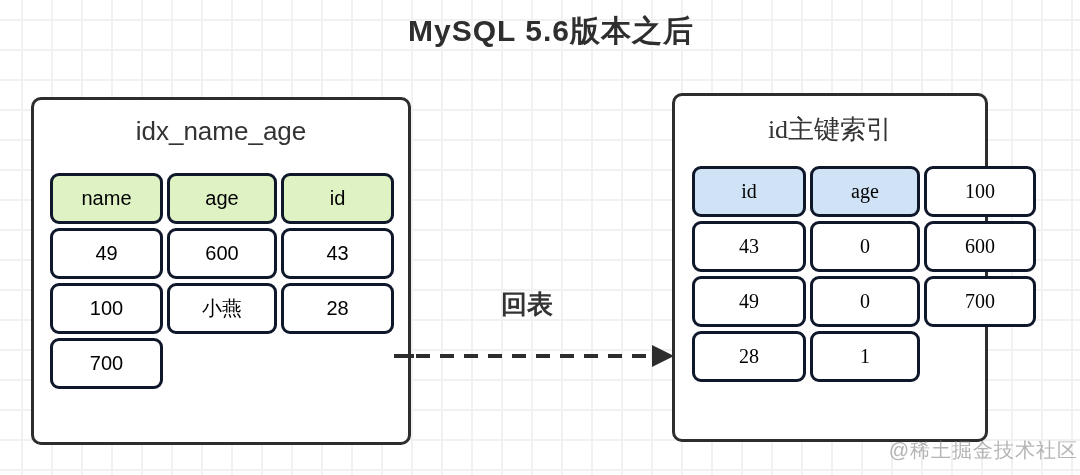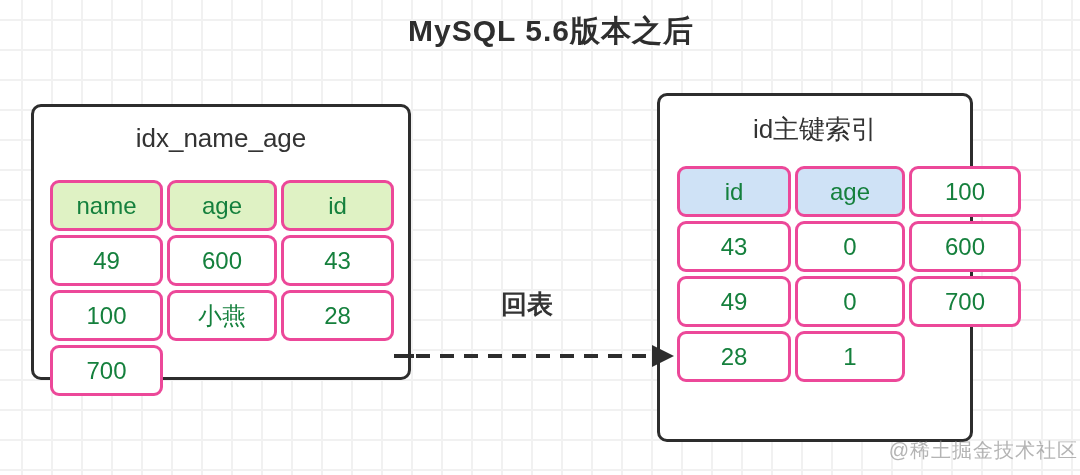--- a/index.html
+++ b/index.html
@@ -31,45 +31,45 @@
     color: #2e2e2e;
     letter-spacing: 1px;
     margin-left: 36px;
   }
   .box {
     position: absolute;
     background: #ffffff;
     border: 3px solid #2d2d2d;
     border-radius: 10px;
   }
-  .box-left  { left: 31px;  top: 104px; width: 380px; height: 276px; }
-  .box-right { left: 657px; top: 93px; width: 316px; height: 349px; }
+  .box-left  { left: 31px;  top: 97px; width: 380px; height: 348px; }
+  .box-right { left: 672px; top: 93px; width: 316px; height: 349px; font-family: Liberation Serif, serif; }
   .box-title {
     margin-top: 16px;
     text-align: center;
     font-size: 26px;
     color: #333333;
   }
   .tbl-grid {
     position: absolute;
     display: grid;
     grid-auto-rows: 51px;
     gap: 4px 4px;
   }
   .grid-left  { left: 16px; top: 73px; grid-template-columns: 113px 110px 113px; }
   .grid-right { left: 17px; top: 70px; grid-template-columns: 114px 110px 112px; }
   .cell {
     background: #ffffff;
-    border: 3px solid #ec4899;
+    border: 3px solid #0f172a;
     border-radius: 9px;
     display: flex;
     align-items: center;
     justify-content: center;
-    font-size: 24px;
-    color: #15803d;
+    font-size: 20px;
+    color: #000000;
   }
   .hdr-green { background: #dff2c4; }
   .hdr-blue  { background: #cfe2f6; }
   .arrow-label {
     position: absolute;
     left: 501px;
     top: 287px;
     width: 72px;
     text-align: left;
     font-size: 26px;

